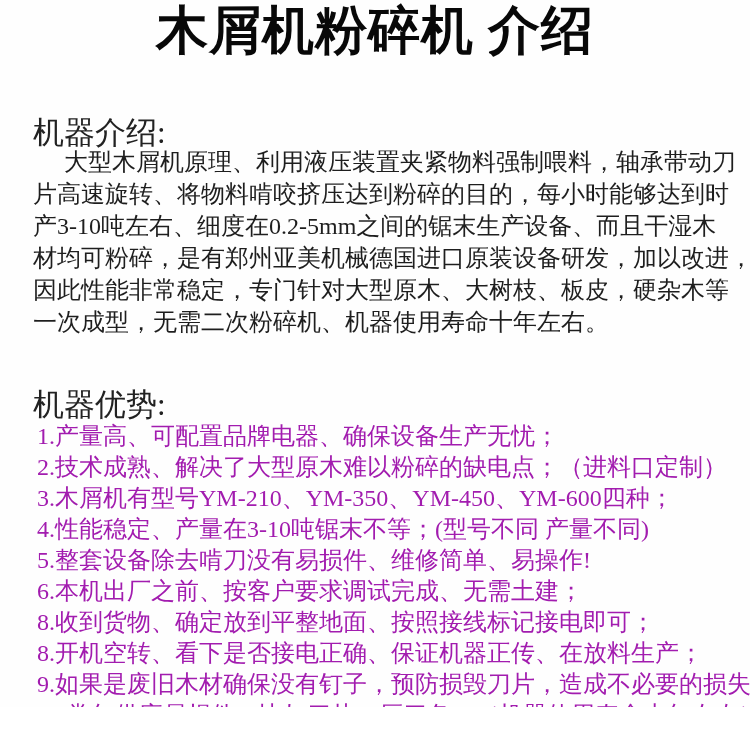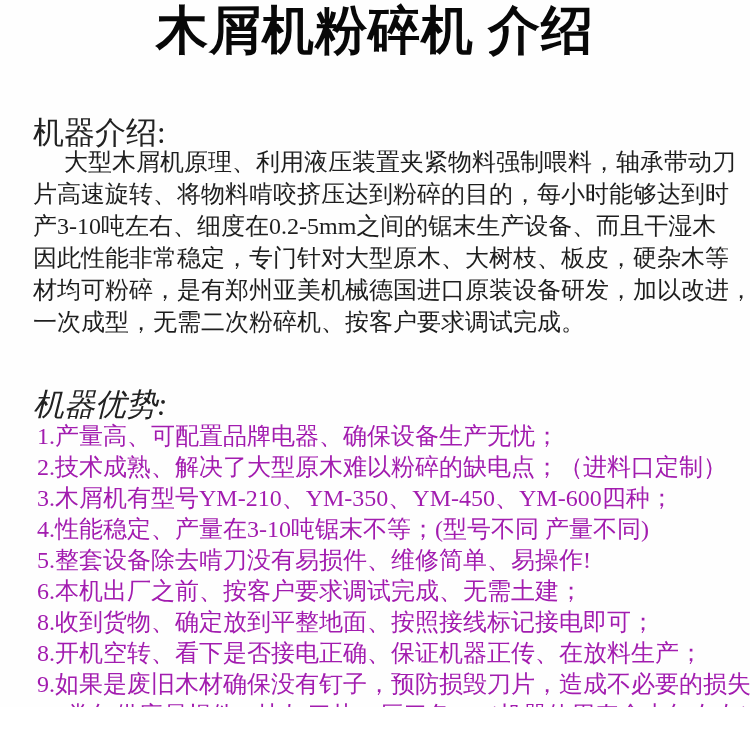--- a/index.html
+++ b/index.html
@@ -32,21 +32,21 @@
   .section-heading {
     position: absolute;
     margin: 0;
     left: 33px;
     font-size: 31px;
     line-height: 38px;
     font-weight: 400;
     color: #222222;
   }
   .intro-heading-pos { top: 114px; }
-  .adv-heading-pos   { top: 386px; font-style: italic; }
+  .adv-heading-pos   { top: 386px; }
   .intro-body {
     position: absolute;
     left: 33px;
     top: 146px;
     width: 690px;
     font-size: 24px;
     line-height: 32px;
     color: #1e1e1e;
   }
   .adv-list {
@@ -71,23 +71,23 @@
 <div class="page">
 
   <h1 class="title">木屑机粉碎机 介绍</h1>
 
   <h2 class="section-heading intro-heading-pos">机器介绍:</h2>
 
   <div class="intro-body">
     <div class="text-line indent">大型木屑机原理、利用液压装置夹紧物料强制喂料，轴承带动刀</div>
     <div class="text-line">片高速旋转、将物料啃咬挤压达到粉碎的目的，每小时能够达到时</div>
     <div class="text-line">产3-10吨左右、细度在0.2-5mm之间的锯末生产设备、而且干湿木</div>
+    <div class="text-line">材均可粉碎，是有郑州亚美机械德国进口原装设备研发，加以改进，</div>
     <div class="text-line">因此性能非常稳定，专门针对大型原木、大树枝、板皮，硬杂木等</div>
-    <div class="text-line">材均可粉碎，是有郑州亚美机械德国进口原装设备研发，加以改进，</div>
-    <div class="text-line">一次成型，无需二次粉碎机、按客户要求调试完成。</div>
+    <div class="text-line">一次成型，无需二次粉碎机、机器使用寿命十年左右。</div>
   </div>
 
   <h2 class="section-heading adv-heading-pos">机器优势:</h2>
 
   <div class="adv-list">
     <div class="text-line">1.产量高、可配置品牌电器、确保设备生产无忧；</div>
     <div class="text-line">2.技术成熟、解决了大型原木难以粉碎的缺电点；（进料口定制）</div>
     <div class="text-line">3.木屑机有型号YM-210、YM-350、YM-450、YM-600四种；</div>
     <div class="text-line">4.性能稳定、产量在3-10吨锯末不等；(型号不同 产量不同)</div>
     <div class="text-line">5.整套设备除去啃刀没有易损件、维修简单、易操作!</div>

